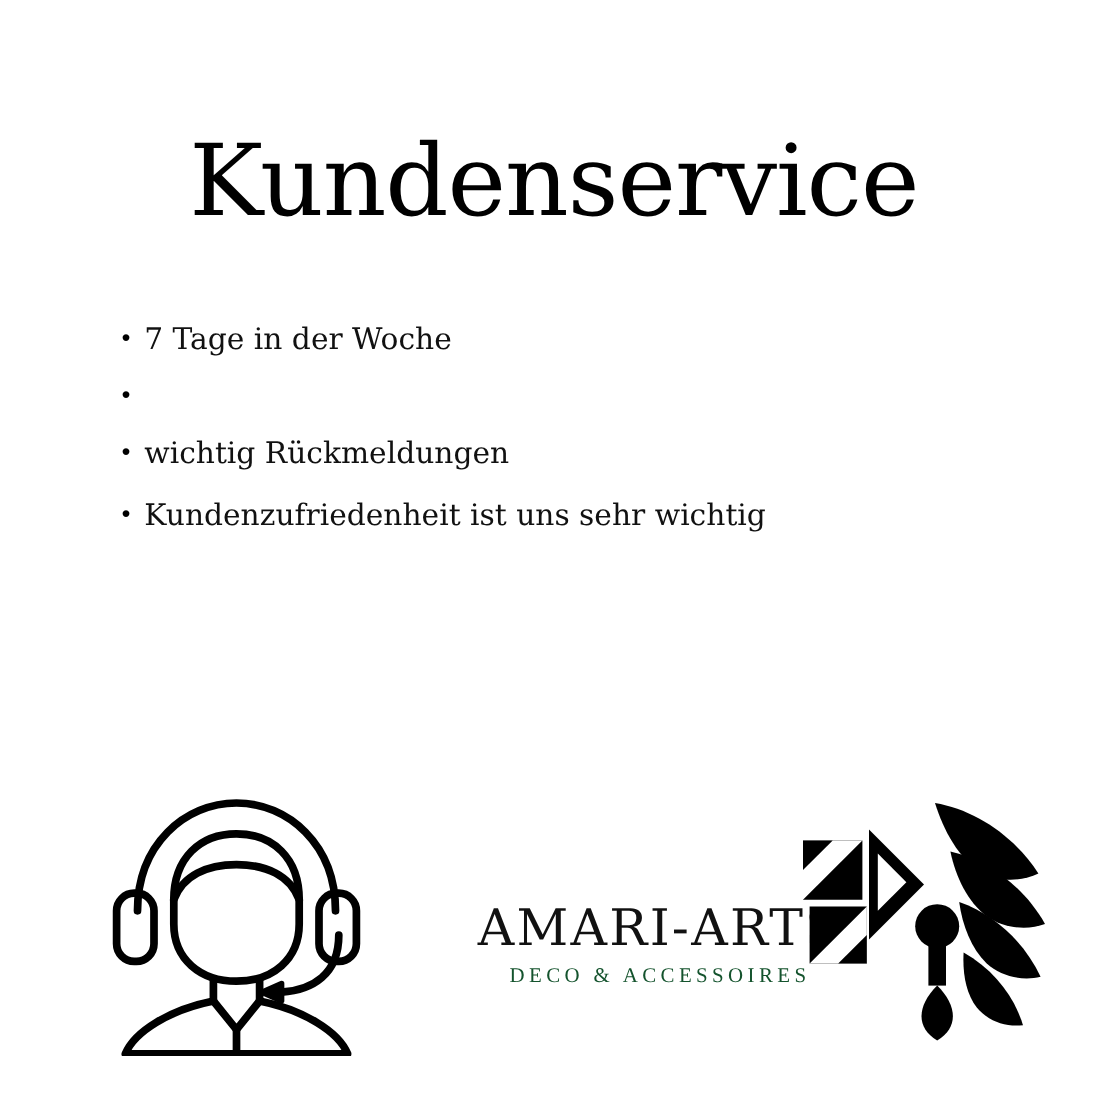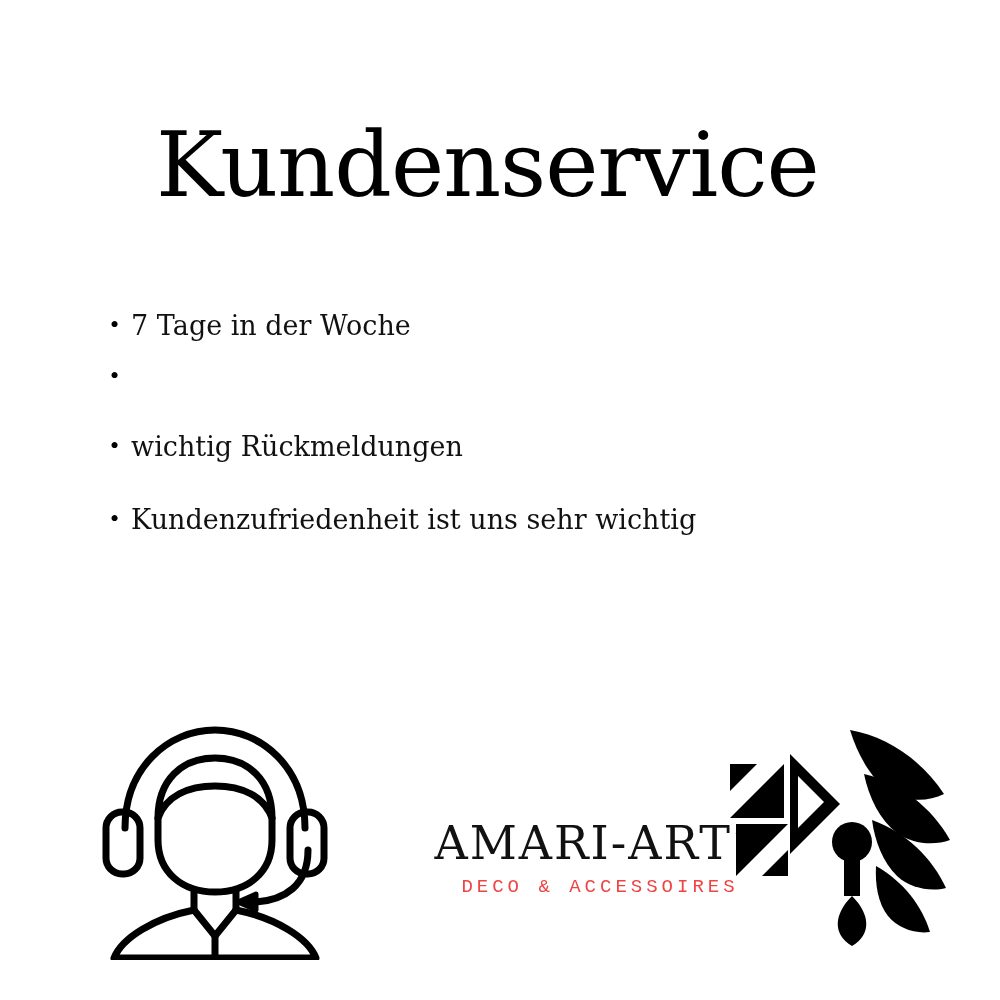--- a/index.html
+++ b/index.html
@@ -19,21 +19,21 @@
     position: relative;
     width: 1000px;
     height: 1000px;
     box-sizing: border-box;
   }
 
   
   .title {
     position: absolute;
     top: 118px;
-    left: 0;
+    left: 16px;
     width: 975px;
     text-align: center;
     font-family: "DejaVu Serif", serif;
     font-weight: 400;
     font-size: 90px;
     line-height: 1.05;
     letter-spacing: -1px;
     color: #000000;
   }
 
@@ -55,21 +55,20 @@
     color: #000000;
     margin-right: 12px;
     position: relative;
     top: -2px;
   }
   .bullet-text {
     font-family: "DejaVu Serif", serif;
     font-size: 27px;
     line-height: 1.25;
     color: #111111;
-    margin-top: 17px;
   }
 
   
   .bottom {
     position: absolute;
     left: 0;
     top: 690px;
     width: 1000px;
     height: 290px;
   }
@@ -91,24 +90,24 @@
   }
   .brand-name {
     font-family: "DejaVu Serif", serif;
     font-size: 46px;
     letter-spacing: 2px;
     color: #111111;
     line-height: 1;
   }
   .brand-sub {
     margin-top: 12px;
-    font-family: Liberation Mono, monospace;
+    font-family: Liberation Serif, serif;
     font-size: 19px;
     letter-spacing: 4px;
-    color: #ef4444;
+    color: #14532d;
     line-height: 1;
     text-align: center;
   }
 
   .headdress {
     position: absolute;
     left: 700px;
     top: 0px;
     width: 260px;
     height: 260px;

